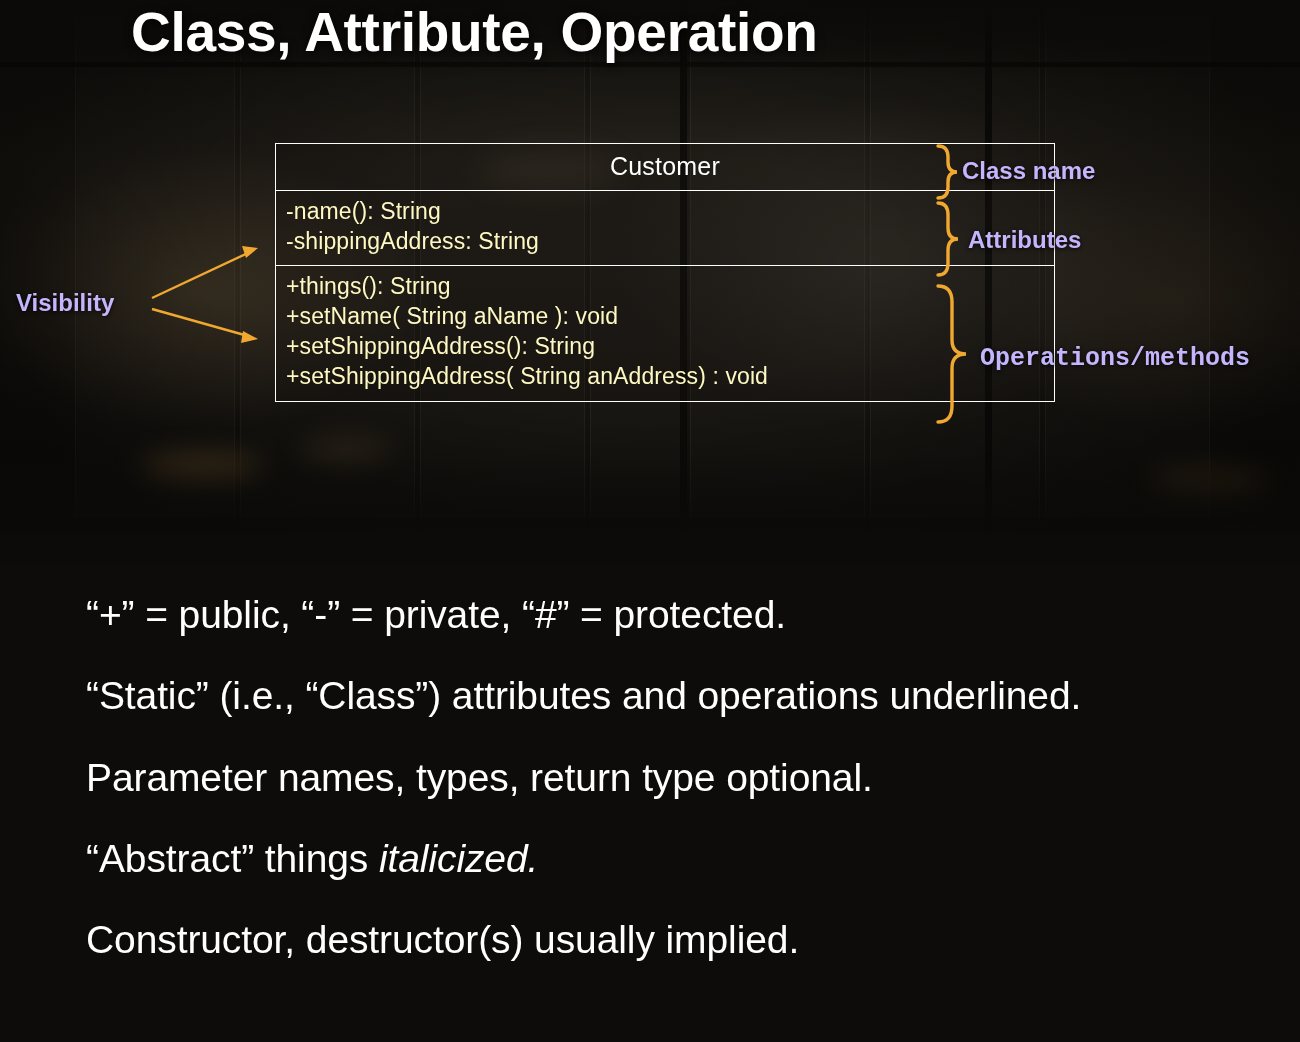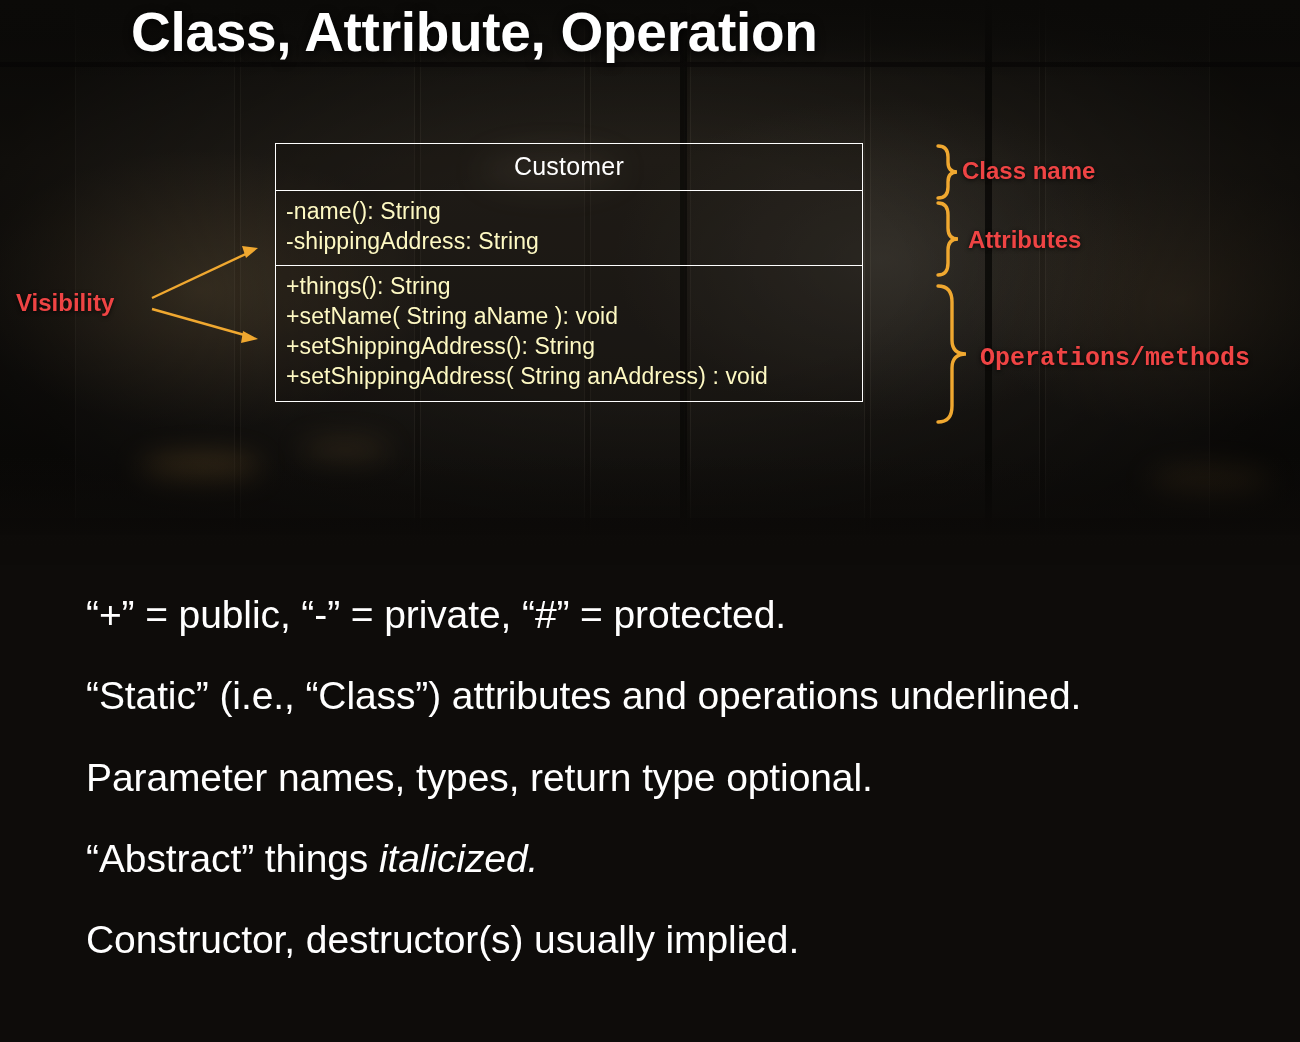--- a/index.html
+++ b/index.html
@@ -68,21 +68,21 @@
     letter-spacing: -0.3px;
     text-shadow: 0 2px 10px rgba(0,0,0,0.85);
     white-space: nowrap;
     margin-left: 47px;
   }
 
   
   .uml-box {
     position: absolute;
     left: 275px; top: 143px;
-    width: 588px;
+    width: 780px;
     border: 1.5px solid #ffffff;
     background: rgba(20,17,13,0.30);
   }
   .uml-sec { padding: 0; }
   .uml-sec + .uml-sec { border-top: 1.5px solid #ffffff; }
   .uml-class-name {
     text-align: center;
     color: #ffffff;
     font-size: 25px;
     padding: 8px 0 9px 0;
@@ -94,21 +94,21 @@
     padding: 1px 0 2px 10px;
     white-space: nowrap;
     letter-spacing: 0.1px;
   }
   .uml-sec.attrs { padding: 6px 0 8px 0; }
   .uml-sec.ops { padding: 6px 0 9px 0; }
 
   
   .anno {
     position: absolute;
-    color: #ef4444;
+    color: #c4b5fd;
     font-weight: bold;
     font-size: 24px;
     white-space: nowrap;
     text-shadow: 0 1px 4px rgba(0,0,0,0.8);
   }
   .anno-classname { left: 962px; top: 157px; }
   .anno-attributes { left: 968px; top: 226px; }
   .anno-operations { left: 980px; top: 344px; font-size: 25px; font-family: Liberation Mono, monospace; }
   .anno-visibility { left: 16px; top: 289px; }
 

